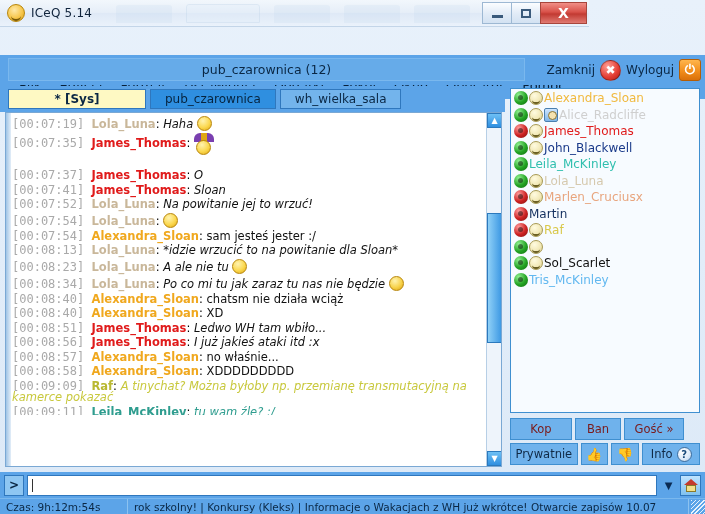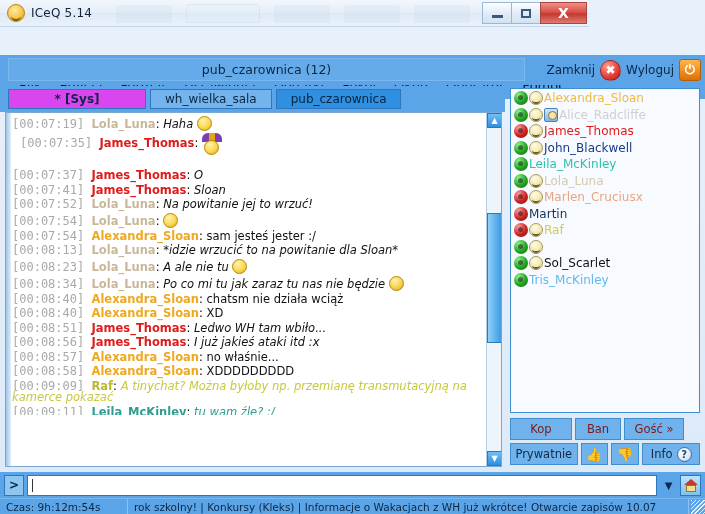--- a/index.html
+++ b/index.html
@@ -110,39 +110,39 @@
   .tabbar {
     position: absolute; left: 0; top: 86px; width: 505px; height: 26px;
     background: #5ca4e8; display: flex; align-items: center; padding-left: 8px; gap: 4px;
   }
   .tab {
     height: 20px; padding: 0 14px; border: 1px solid #2f77bd;
     background: #73b4ec; color: #0a2744;
     display: flex; align-items: center; justify-content: center;
     font-size: 12px; min-width: 120px; cursor: default;
   }
-  .tab.sys { background: #d946ef; font-weight: bold; min-width: 138px; }
+  .tab.sys { background: #fef9c3; font-weight: bold; min-width: 138px; }
   .tab.active { background: #2f8fe0; color: #06243f; }
 
   
   .chatpane {
     position: absolute; left: 5px; top: 112px; width: 497px; height: 355px;
     background: #ffffff; border: 1px solid #7aa8d4;
     overflow: hidden;
   }
   .chat-scroll-strip {
     position: absolute; left: 0; top: 0; width: 5px; height: 100%;
     background: linear-gradient(90deg,#9fc4e6,#e4eef8);
   }
   .chatlines {
     position: absolute; left: 6px; top: 2px; right: 16px; bottom: 0;
     font-size: 11.5px; line-height: 1.0;
   }
   .line { white-space: nowrap; padding: 1px 0; overflow: visible; }
-  .line.tall { padding-bottom: 13px; padding-left: 8px; }
+  .line.tall { padding-bottom: 13px; }
   .line.wrap { white-space: normal; }
   .ts { color: #a9a9a9; font-family: "DejaVu Sans Mono", monospace; font-size: 12px; }
   .nick { font-weight: bold; }
   .nick-lola { color: #c9b79a; }
   .nick-james { color: #e01b1b; }
   .nick-alex { color: #f0a81e; }
   .nick-raf { color: #b9b832; }
   .nick-leila { color: #2f9d8f; }
   .msg { color: #111; }
   .msg.ital { font-style: italic; }
@@ -352,22 +352,22 @@
     <div class="roomhdr-right">
       <span class="hdr-label">Zamknij</span>
       <span class="round-btn red">✖</span>
       <span class="hdr-label">Wyloguj</span>
       <span class="sq-btn">⏻</span>
     </div>
   </div>
 
   <div class="tabbar">
     <div class="tab sys">*  [Sys]</div>
+    <div class="tab active">pub_czarownica</div>
     <div class="tab">wh_wielka_sala</div>
-    <div class="tab active">pub_czarownica</div>
   </div>
 
   <div class="chatpane">
     <div class="chat-scroll-strip"></div>
     <div class="chatlines" id="chatlines">
         <div class="line"><span class="ts">[00:07:19] </span><span class="nick nick-lola">Lola_Luna</span><span>: </span><span class="msg ital">Haha </span><span class="emo"></span></div>
         <div class="line tall"><span class="ts">[00:07:35] </span><span class="nick nick-james">James_Thomas</span><span>: </span><span class="emo jester"><span class="hat"></span><span class="head"></span></span></div>
         <div class="line"><span class="ts">[00:07:37] </span><span class="nick nick-james">James_Thomas</span><span>: </span><span class="msg ital">O</span></div>
         <div class="line"><span class="ts">[00:07:41] </span><span class="nick nick-james">James_Thomas</span><span>: </span><span class="msg ital">Sloan</span></div>
         <div class="line"><span class="ts">[00:07:52] </span><span class="nick nick-lola">Lola_Luna</span><span>: </span><span class="msg ital">Na powitanie jej to wrzuć!</span></div>

